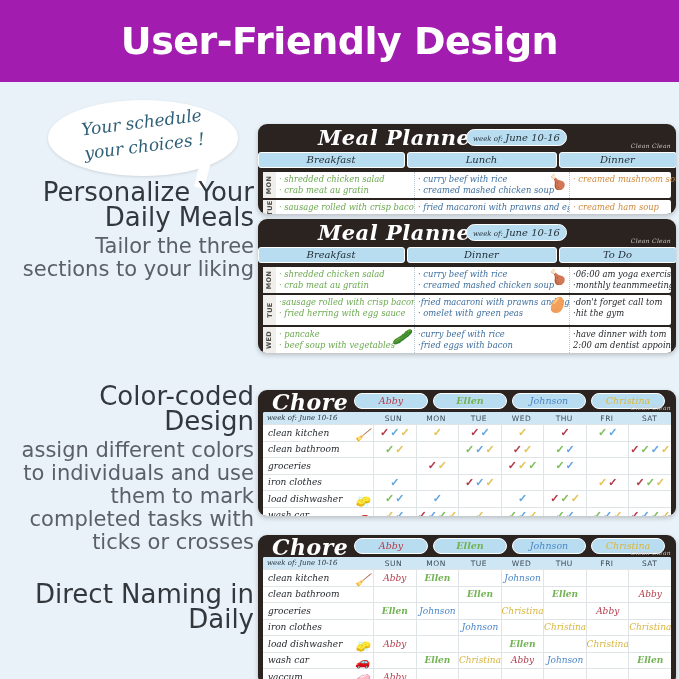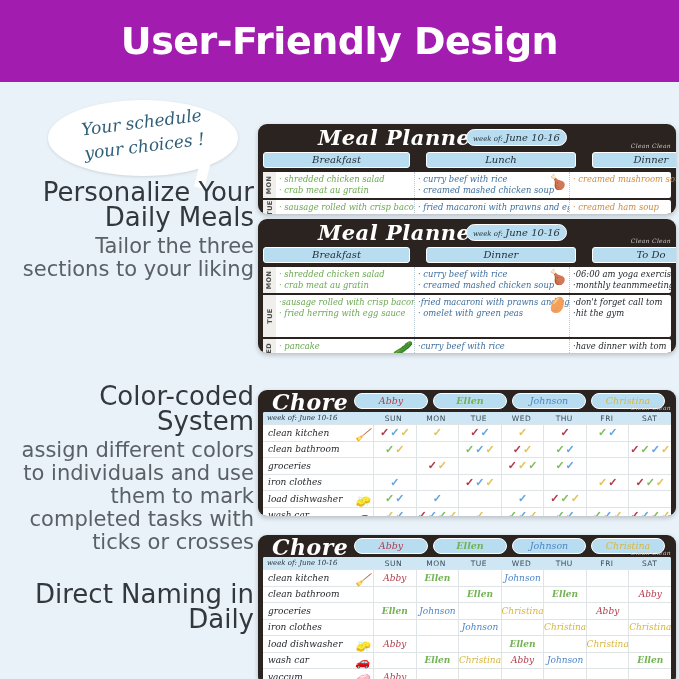--- a/index.html
+++ b/index.html
@@ -68,21 +68,21 @@
     border-radius:9px;height:15px;line-height:15px;
     font-family:"DejaVu Serif", serif;font-style:italic;
     font-size:10px;color:#24323a;padding:0 6px;white-space:nowrap;
   }
   .brandmark{
     position:absolute;right:5px;bottom:1px;
     font-family:"DejaVu Serif", serif;font-style:italic;
     font-size:6px;color:#cfc9c4;letter-spacing:.3px;
   }
   
-  .mp-colhead{display:flex;padding:2px 5px;gap:16px;}
+  .mp-colhead{display:flex;padding:2px 5px;gap:2px;justify-content:center;}
   .mp-colhead > div{
     background:#b9ddf0;border:1.2px solid #ffffff;border-radius:3px;
     height:14px;line-height:14px;text-align:center;
     font-family:"DejaVu Serif", serif;font-style:italic;
     font-size:10px;color:#1d2b33;
   }
   .mp-row{display:flex;margin:2px 5px 0 5px;background:#ffffff;border-radius:2px;}
   .mp-day{
     width:13px;flex:0 0 13px;background:#f0efec;
     display:flex;align-items:center;justify-content:center;
@@ -164,21 +164,21 @@
       <div>your choices !</div>
     </div>
   </div>
 
   <div class="cap-block" style="position: absolute; left: 0px; top: 98px; width: 248px;">
     <div class="cap-title">Personalize Your Daily Meals</div>
     <div class="cap-sub">Tailor the three sections to your liking</div>
   </div>
 
   <div class="cap-block cap-color">
-    <div class="cap-title">Color-coded System</div>
+    <div class="cap-title">Color-coded Design</div>
     <div class="cap-sub">assign different colors to individuals and use them to mark completed tasks with ticks or crosses</div>
   </div>
 
   <div class="cap-block cap-direct">
     <div class="cap-title">Direct Naming in Daily</div>
   </div>
 </div>
 
 <div id="boards-root">
     <div class="board" style="left: 258px; top: 124px; width: 418px; height: 90px;">
@@ -246,21 +246,21 @@
         <div class="mp-cell c-blue" style="width: 148px; flex: 0 0 148px;">
           <div>· curry beef with rice</div>
           <div>· creamed mashed chicken soup</div>
           <span class="food-emoji">🍗</span>
         </div>
         <div class="mp-cell c-dark" style="width: 116px; flex: 0 0 116px;">
           <div>·06:00 am yoga exercise</div>
           <div>·monthly teanmmeeting</div>
         </div>
       </div>
-      <div class="mp-row" style="height: 42px;">
+      <div class="mp-row" style="height: 30px;">
         <div class="mp-day">
           <span>TUE</span>
         </div>
         <div class="mp-cell c-green" style="width: 132px; flex: 0 0 132px;">
           <div>·sausage rolled with crisp bacon</div>
           <div>· fried herring with egg sauce</div>
         </div>
         <div class="mp-cell c-blue" style="width: 148px; flex: 0 0 148px;">
           <div>·fried macaroni with prawns and eggs</div>
           <div>· omelet with green peas</div>

